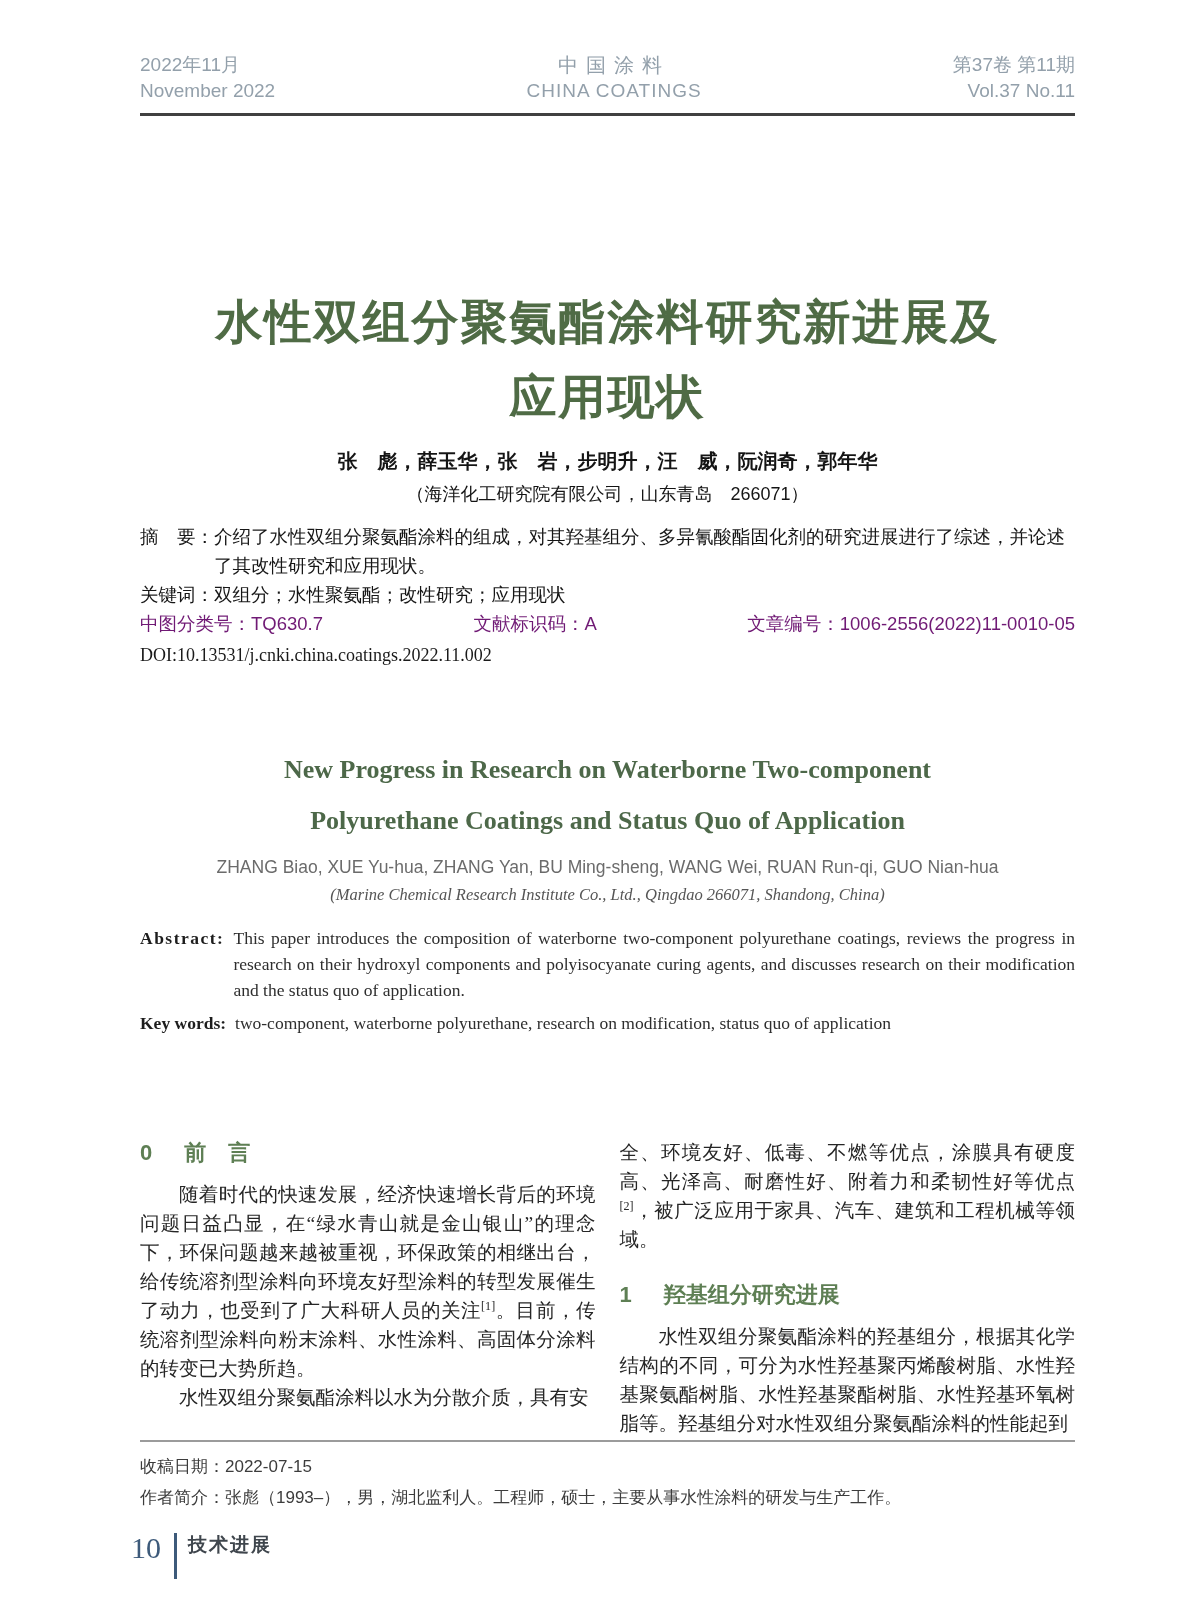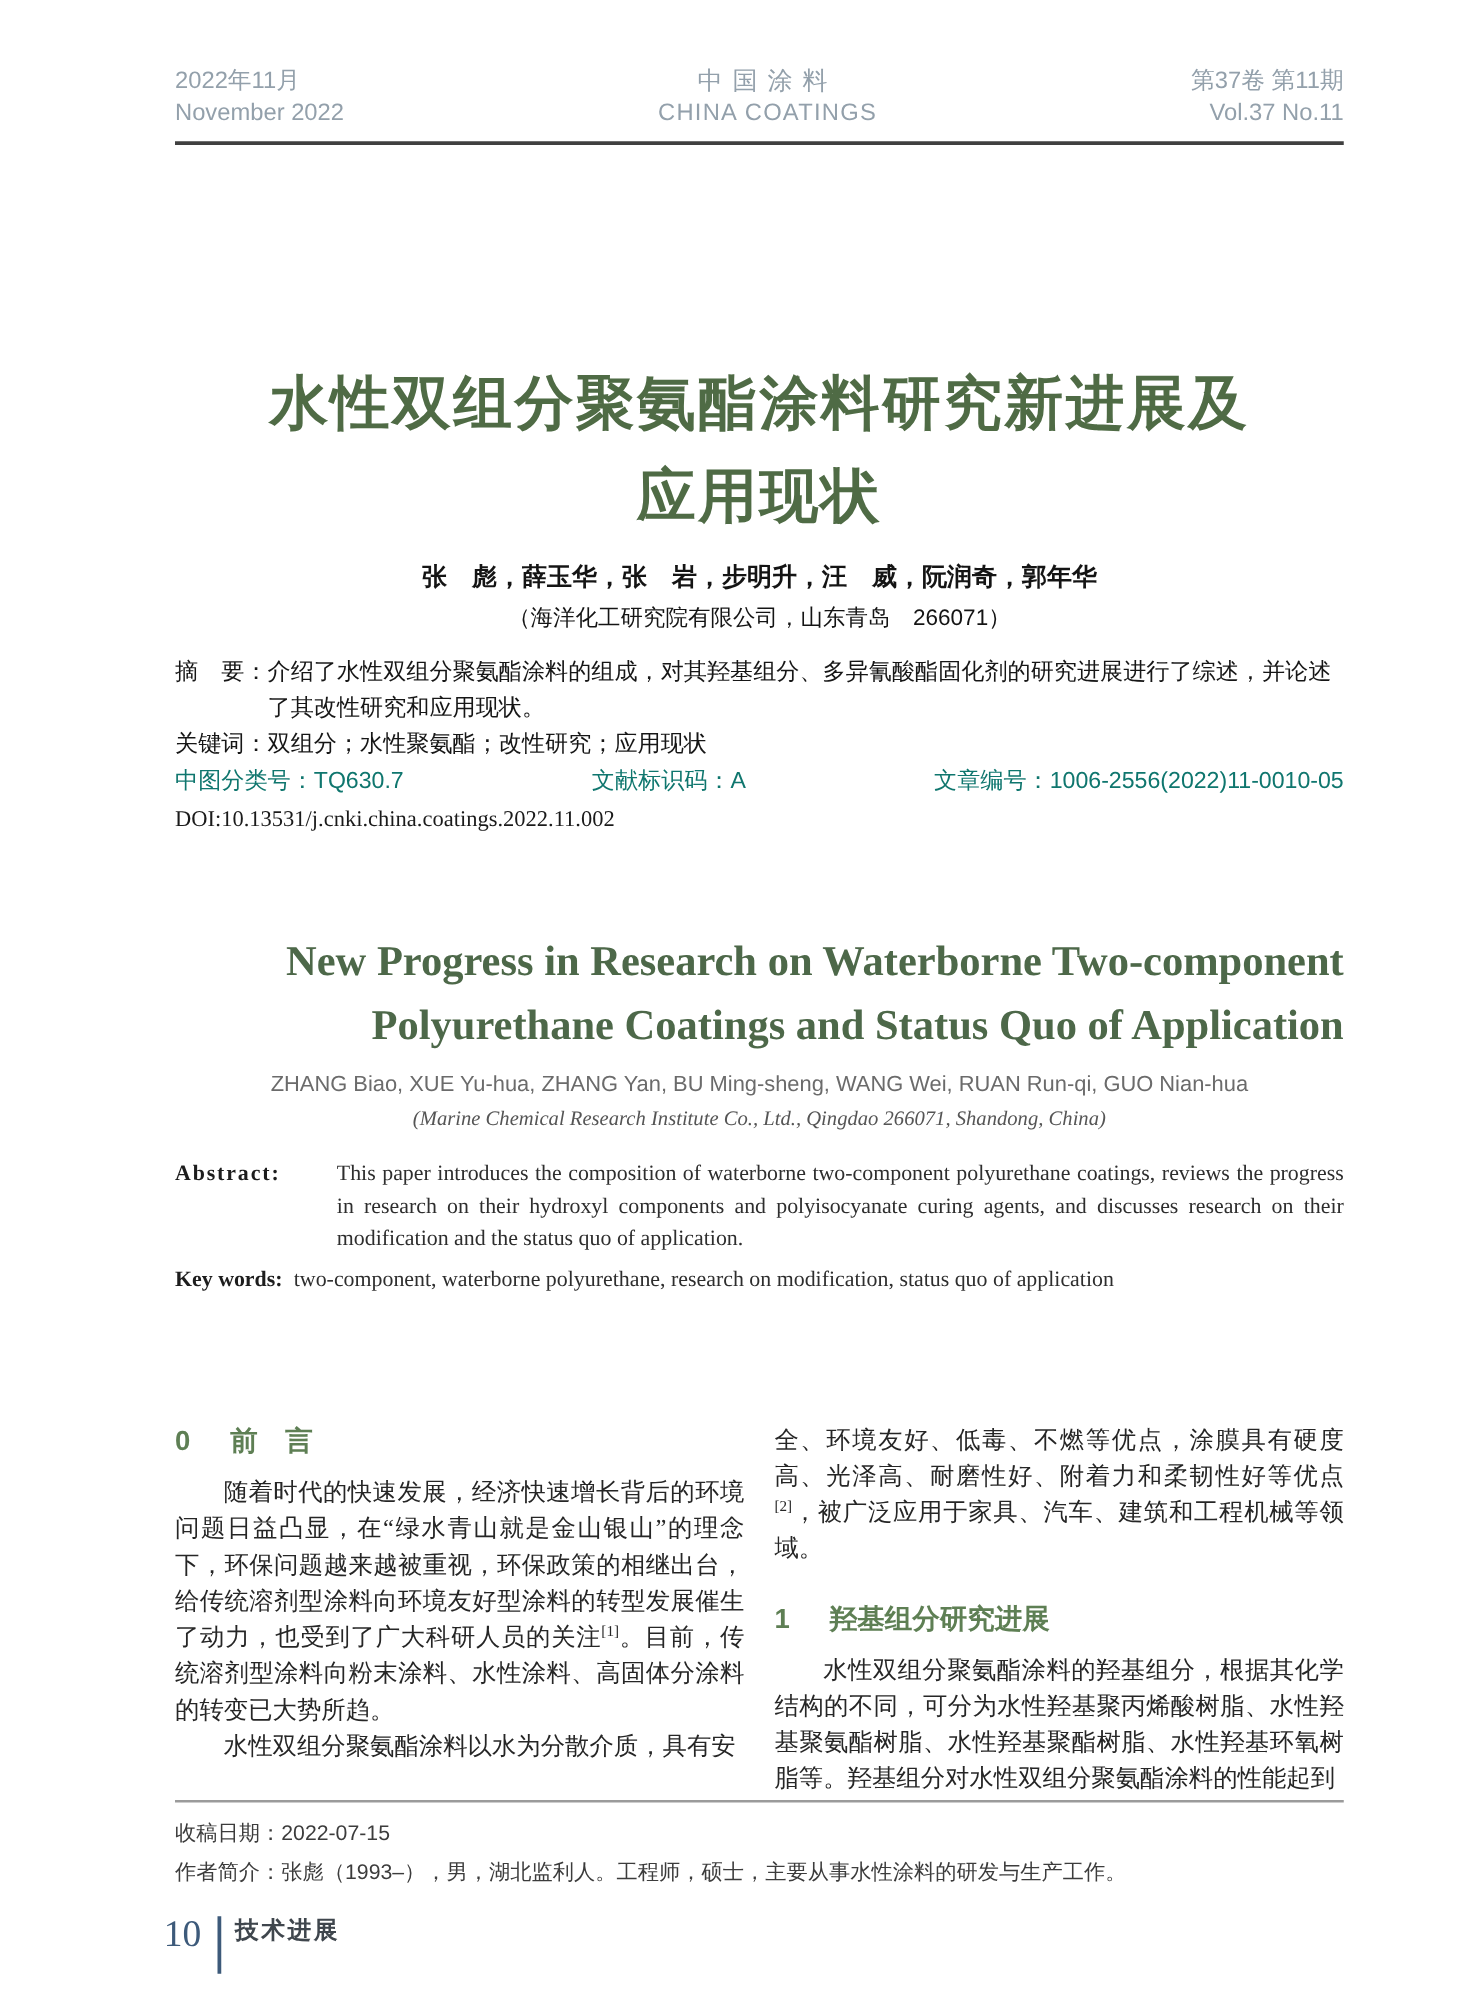--- a/index.html
+++ b/index.html
@@ -21,31 +21,31 @@
   
   .title-zh{margin-top:168px;text-align:center;color:#4f6b45;
             font-weight:bold;font-size:47px;line-height:75px;letter-spacing:2px;}
   .authors-zh{margin-top:14px;text-align:center;font-size:20px;font-weight:bold;color:#141414;}
   .affil-zh{margin-top:7px;text-align:center;font-size:18px;color:#141414;}
 
   
   .abs-zh{margin-top:16px;display:flex;font-size:18.5px;line-height:29px;color:#161616;}
   .abs-zh .lbl,.kw-zh .lbl{white-space:nowrap;}
   .kw-zh{display:flex;font-size:18.5px;line-height:29px;color:#161616;}
-  .meta-row{display:flex;justify-content:space-between;font-size:18.5px;line-height:29px;color:#0f766e;}
+  .meta-row{display:flex;justify-content:space-between;font-size:18.5px;line-height:29px;color:#701a75;}
   .doi{margin-top:3px;font-family:"Liberation Serif",serif;font-size:18px;line-height:29px;color:#1a1a1a;}
 
   
-  .title-en{margin-top:74px;text-align:right;font-family:"Liberation Serif",serif;
-            font-weight:bold;font-size:34px;line-height:51px;color:#4d6849;}
+  .title-en{margin-top:74px;text-align:center;font-family:"Liberation Serif",serif;
+            font-weight:bold;font-size:26px;line-height:51px;color:#4d6849;}
   .authors-en{margin-top:9px;text-align:center;font-size:17.5px;color:#6b6b6b;line-height:24px;}
   .affil-en{margin-top:4px;text-align:center;font-family:"Liberation Serif",serif;
             font-style:italic;font-size:16.5px;color:#555;line-height:24px;}
   .abs-en{margin-top:18px;display:flex;font-family:"Liberation Serif",serif;
-          font-size:17.5px;line-height:26px;color:#2e2e2e;text-align:justify;gap:36px;}
+          font-size:17.5px;line-height:26px;color:#2e2e2e;text-align:justify;}
   .abs-en .lbl{font-family:"Liberation Serif",serif;font-weight:bold;color:#1d1d1d;
                white-space:nowrap;letter-spacing:1.5px;margin-right:9px;}
   .kw-en{margin-top:7px;display:flex;font-family:"Liberation Serif",serif;
          font-size:17.5px;line-height:26px;color:#2e2e2e;}
   .kw-en .lbl{font-weight:bold;color:#1d1d1d;white-space:nowrap;margin-right:9px;}
 
   
   .body-cols{margin-top:102px;display:flex;gap:24px;}
   .col{flex:1;min-width:0;}
   .sec-h{font-size:22px;font-weight:bold;color:#5e7f54;line-height:30px;margin:0 0 12px 0;}

